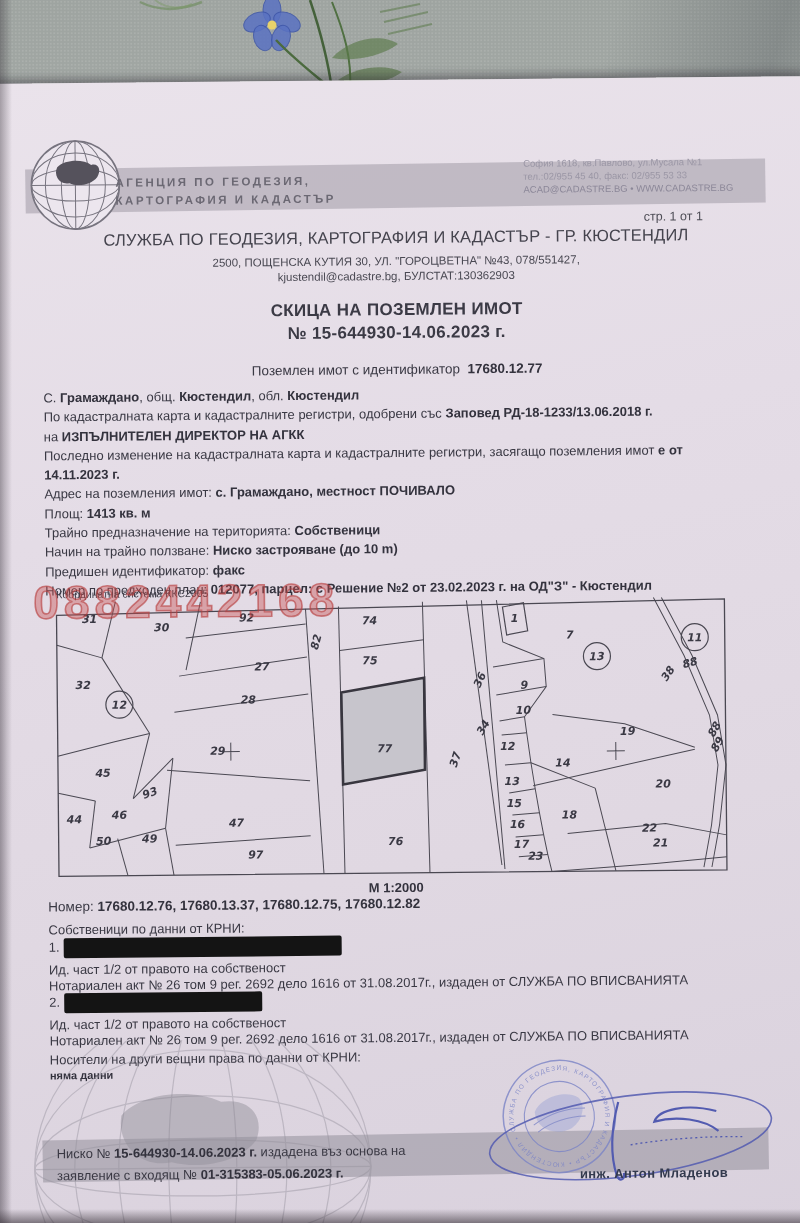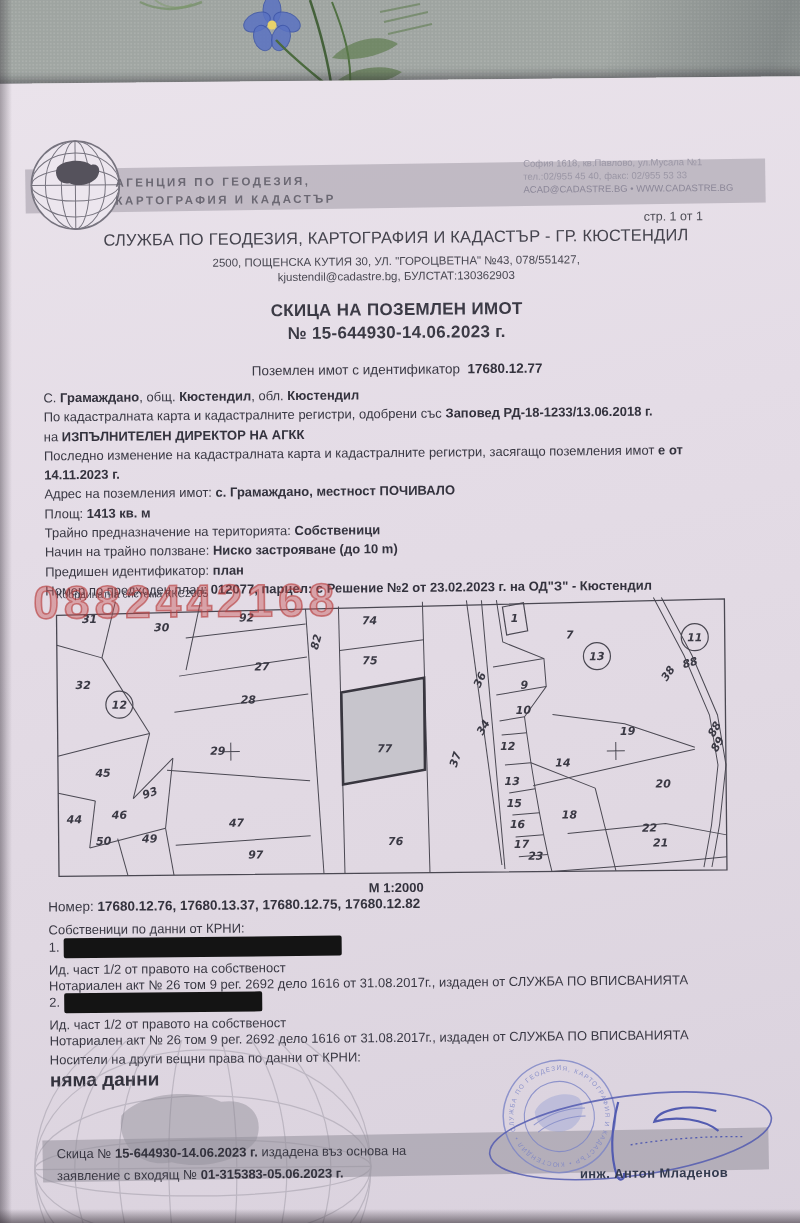--- a/index.html
+++ b/index.html
@@ -42,21 +42,21 @@
   .phone-wm{left:34px;top:486px;font-size:46px;font-weight:bold;letter-spacing:5px;
     color:rgba(200,78,78,.40);-webkit-text-stroke:1.6px rgba(182,62,62,.62);z-index:8;font-style:normal;}
   .map-wrap{left:54px;top:512px;width:680px;height:280px;}
   .scale{left:54px;top:794px;width:680px;text-align:center;font-size:13px;font-weight:bold;color:#33323d;}
   .neighbors{left:46px;top:810px;width:720px;font-size:13.5px;}
   .own-head{left:46px;top:833px;font-size:13px;}
   .own-row{left:46px;width:720px;font-size:13px;height:22px;}
   .redact{display:inline-block;height:20px;background:#141414;vertical-align:middle;margin-left:4px;border-radius:2px;}
   .own-line{left:46px;width:720px;font-size:13px;}
   .oth-head{left:46px;top:963px;font-size:13px;}
-  .none-data{left:46px;top:980px;font-size:19px;font-weight:bold;color:#33323d;}
+  .none-data{left:46px;top:980px;font-size:11px;font-weight:bold;color:#33323d;}
   .globe-wm{left:2px;top:952px;z-index:1;}
   .footer-band{left:38px;top:1048px;width:726px;height:42px;background:rgba(148,143,154,.55);
     transform:rotate(-.5deg);z-index:2;}
   .f-line{left:52px;width:600px;font-size:13px;z-index:3;}
   .stamp{left:468px;top:958px;z-index:4;}
   .signer{left:575px;top:1082px;width:200px;font-size:13px;font-weight:bold;color:#333a4e;letter-spacing:.4px;z-index:5;}
   svg text.plbl{font-family:"DejaVu Sans",sans-serif;font-size:11px;font-style:italic;font-weight:bold;fill:#3a3944;}
 </style>
 </head>
 <body>
@@ -118,21 +118,21 @@
       <div class="abs details" id="details">
           <div class="dline"><span>С. </span><span class="b">Грамаждано</span><span>, общ. </span><span class="b">Кюстендил</span><span>, обл. </span><span class="b">Кюстендил</span></div>
           <div class="dline"><span>По кадастралната карта и кадастралните регистри, одобрени със </span><span class="b">Заповед РД-18-1233/13.06.2018 г.</span></div>
           <div class="dline"><span>на </span><span class="b">ИЗПЪЛНИТЕЛЕН ДИРЕКТОР НА АГКК</span></div>
           <div class="dline"><span>Последно изменение на кадастралната карта и кадастралните регистри, засягащо поземления имот </span><span class="b">е от</span></div>
           <div class="dline"><span class="b">14.11.2023 г.</span></div>
           <div class="dline"><span>Адрес на поземления имот: </span><span class="b">с. Грамаждано, местност ПОЧИВАЛО</span></div>
           <div class="dline"><span>Площ: </span><span class="b">1413 кв. м</span></div>
           <div class="dline"><span>Трайно предназначение на територията: </span><span class="b">Собственици</span></div>
           <div class="dline"><span>Начин на трайно ползване: </span><span class="b">Ниско застрояване (до 10 m)</span></div>
-          <div class="dline"><span>Предишен идентификатор: </span><span class="b">план</span></div>
+          <div class="dline"><span>Предишен идентификатор: </span><span class="b">факс</span></div>
           <div class="dline"><span>Номер по предходен план: </span><span class="b">012077, парцел: с Решение №2 от 23.02.2023 г. на ОД"З" - Кюстендил</span></div>
         </div>
 
       <div class="abs coord-label">Координатна система ККС2005</div>
       <div class="abs phone-wm">0882442168</div>
       <svg class="abs map-wrap" id="mapsvg" viewBox="0 0 680 280">
           <path d="M3,14 L671,4 L671,275 L3,275 Z" fill="none" stroke="#4a4852" stroke-width="1.3"></path>
           <path d="M62,1 L48,57" fill="none" stroke="#4a4852" stroke-width="1"></path>
           <path d="M3,44 L48,57" fill="none" stroke="#4a4852" stroke-width="1"></path>
           <path d="M147,2 L132,70" fill="none" stroke="#4a4852" stroke-width="1"></path>
@@ -258,21 +258,21 @@
           <ellipse cx="196" cy="128" rx="168" ry="118"></ellipse>
           <ellipse cx="196" cy="128" rx="168" ry="72"></ellipse>
           <ellipse cx="196" cy="128" rx="168" ry="28"></ellipse>
           <line x1="28" y1="128" x2="364" y2="128"></line>
         </g>
         <path d="M115,75 C135,52 185,48 215,62 C245,58 258,78 250,100 C235,122 195,130 165,122 C135,128 110,105 115,75 Z" fill="#85818d" opacity=".4"></path>
       </svg>
 
       <div class="abs footer-band"></div>
       <div class="abs f-line" style="top:1057px;">
-        <span>Скица № </span><span class="b">15-644930-14.06.2023 г.</span><span> издадена въз основа на</span>
+        <span>Ниско № </span><span class="b">15-644930-14.06.2023 г.</span><span> издадена въз основа на</span>
       </div>
       <div class="abs f-line" style="top:1079px;">
         <span>заявление с входящ № </span><span class="b">01-315383-05.06.2023 г.</span>
       </div>
 
       <svg class="abs stamp" width="312" height="202" viewBox="0 0 312 202">
         <defs>
           <path id="stampArc" d="M87,74 m-46,0 a46,46 0 1 1 92,0 a46,46 0 1 1 -92,0"></path>
         </defs>
         <g transform="rotate(-18 87 74)" opacity=".8">

